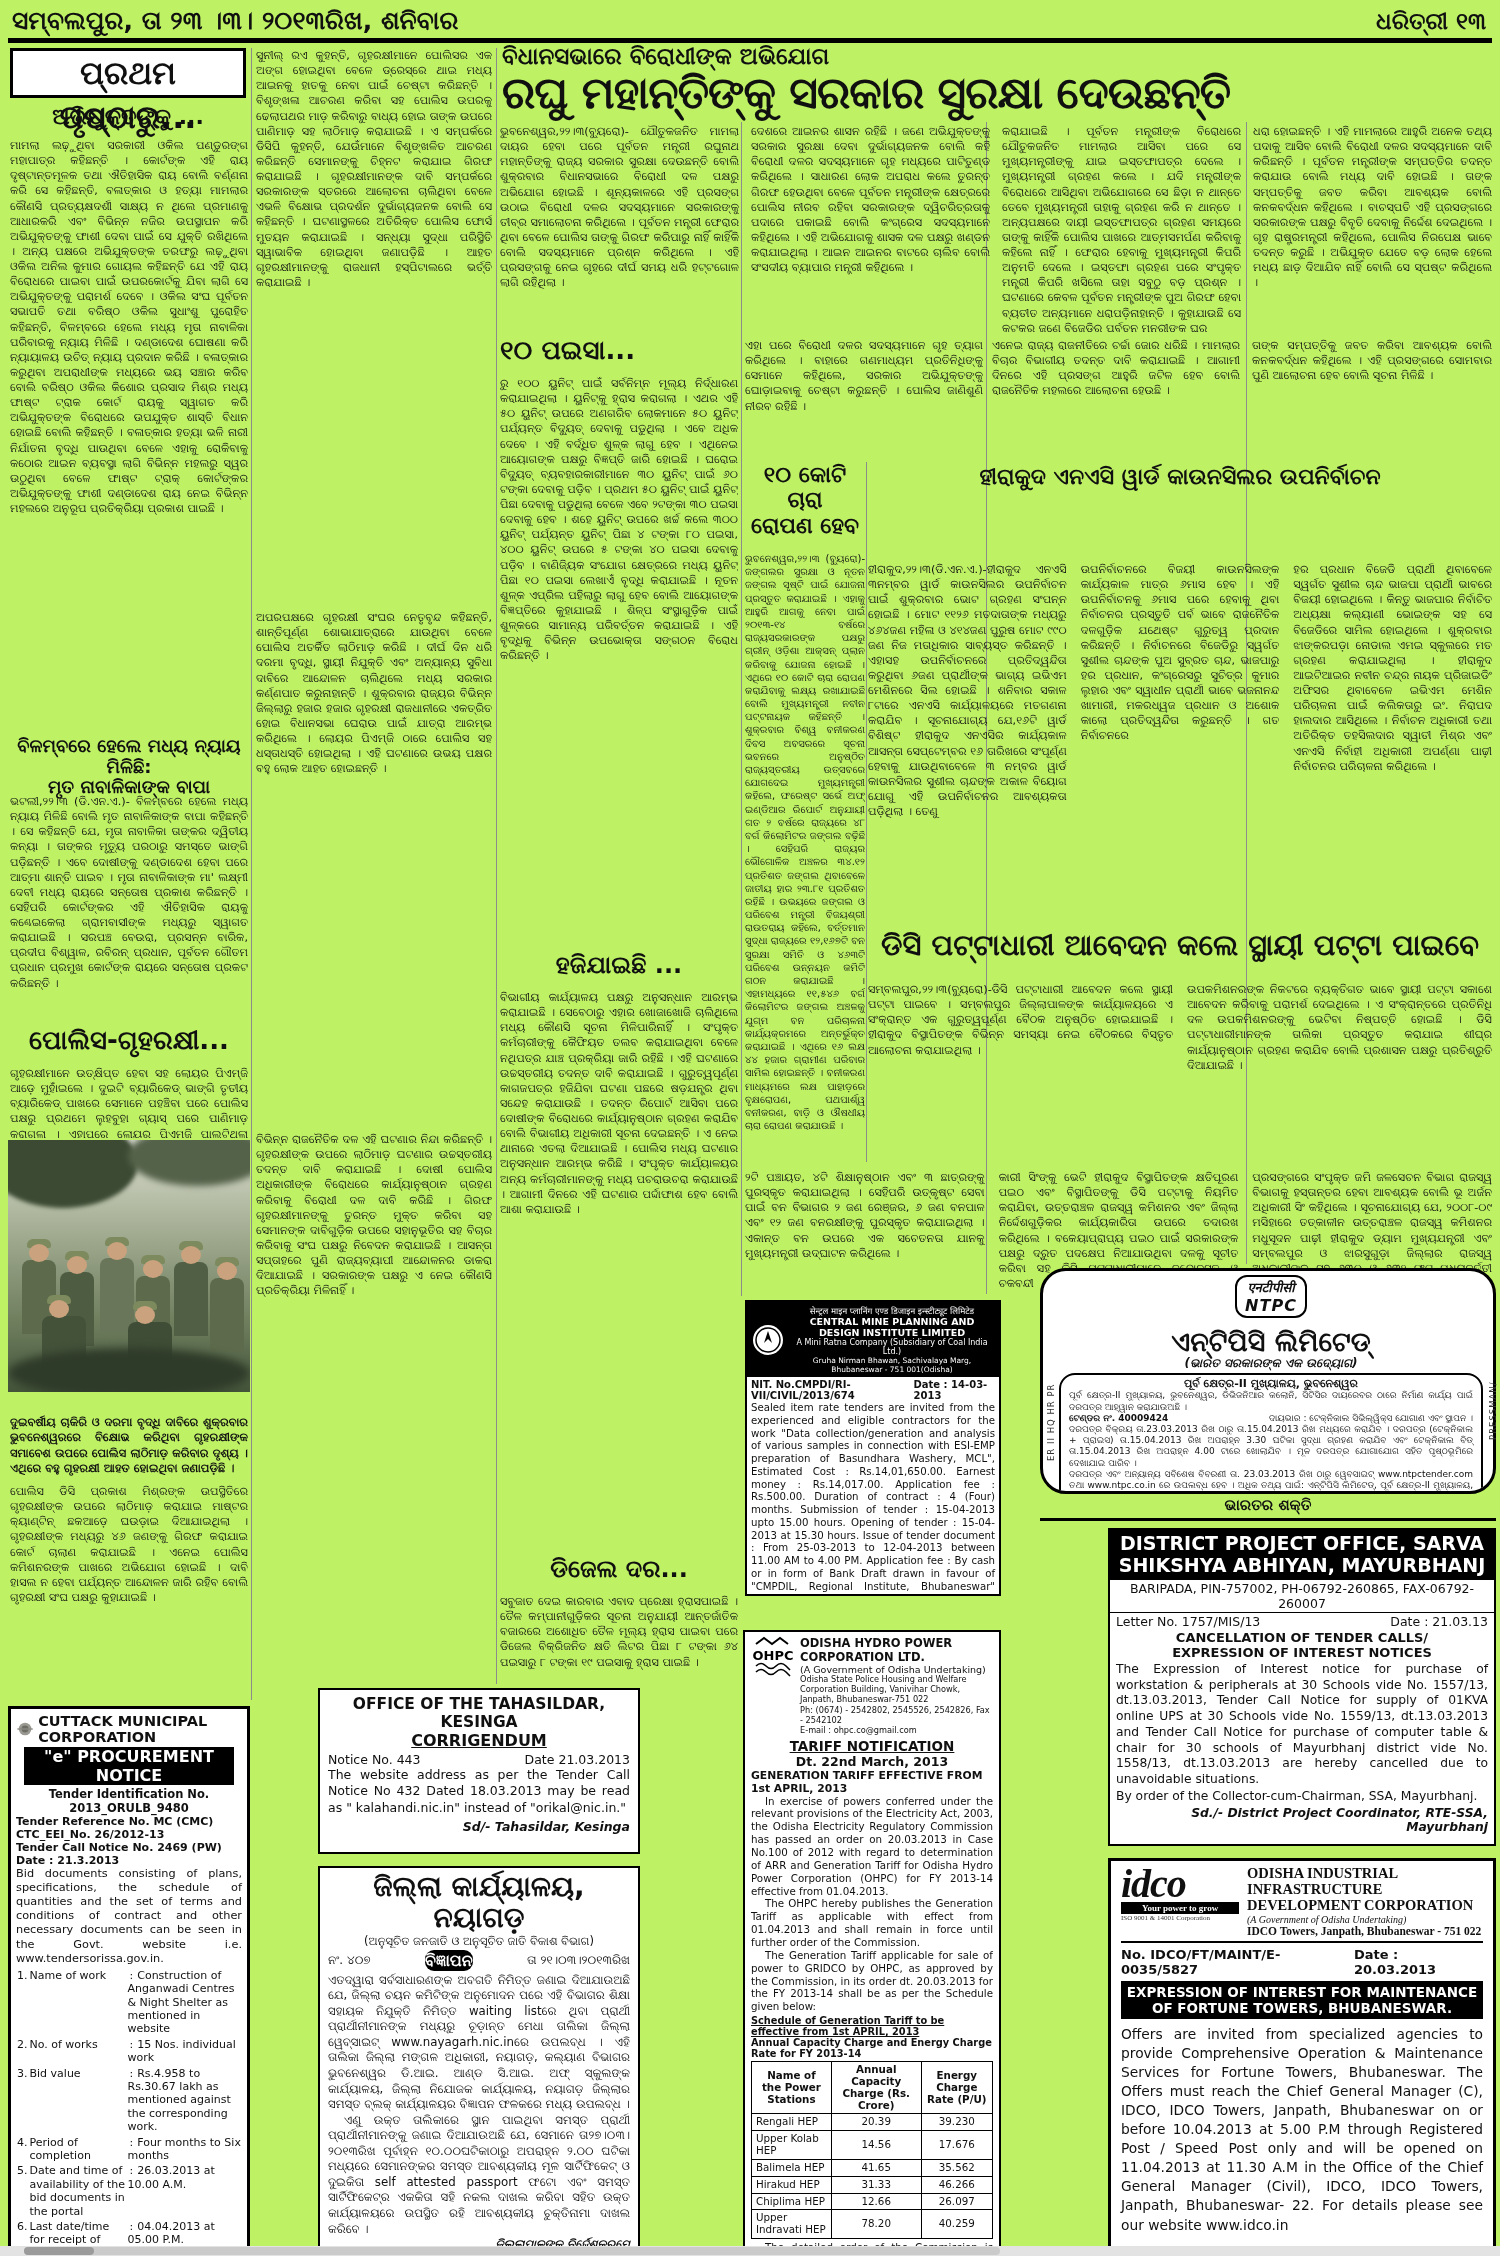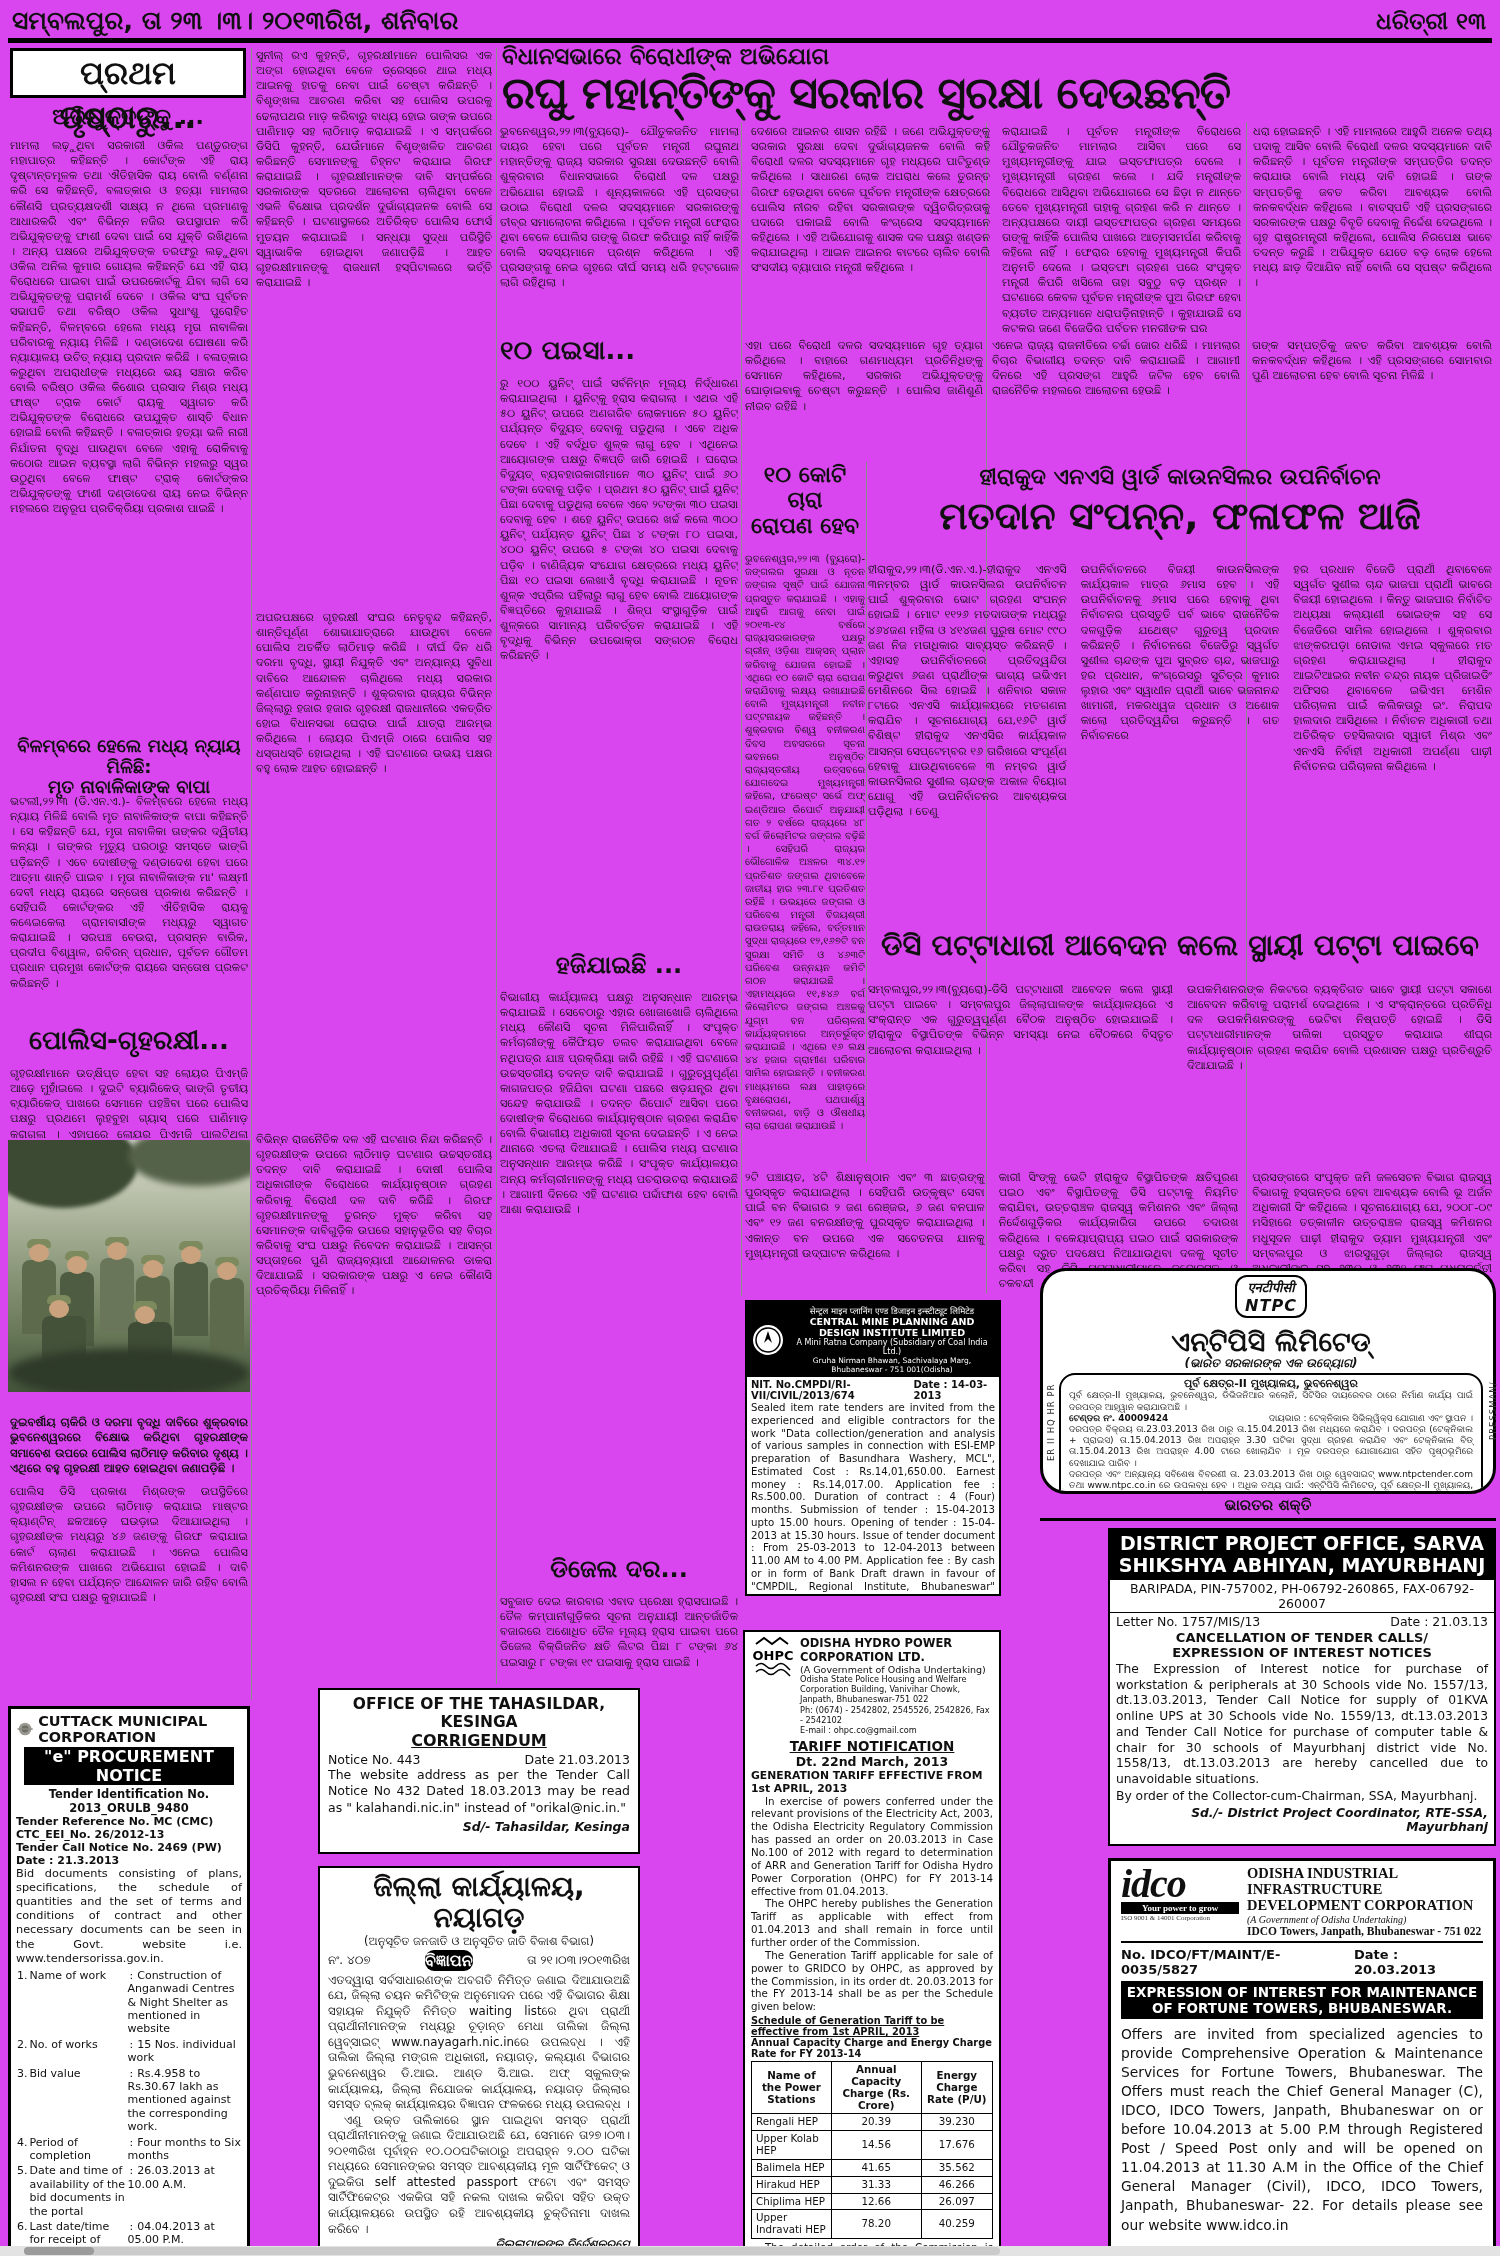--- a/index.html
+++ b/index.html
@@ -1,16 +1,16 @@
 <!DOCTYPE html>
 <html><head>
 <meta charset="utf-8">
 <style>
   html,body{margin:0;padding:0;background:#9a9a9a;}
-  .page{position:relative;width:1500px;height:2256px;margin:0 auto;background:#d946ef;
+  .page{position:relative;width:1500px;height:2256px;margin:0 auto;background:#bef264;
         font-family:"DejaVu Sans","Liberation Sans",sans-serif;color:#101010;overflow:hidden;}
   .abs{position:absolute;box-sizing:border-box;}
   .bt{font-size:11.3px;line-height:1.34;text-align:justify;overflow:hidden;}
   .bt10{font-size:10px;line-height:1.32;text-align:justify;overflow:hidden;}
   .center{text-align:center;}
   .bold{font-weight:bold;}
   .vrule{position:absolute;width:1px;background:#8c8c8c;}
   .hrule{position:absolute;background:#000;}
   .boxed{border:2px solid #000;background:#fff;box-sizing:border-box;}
   .kicker{font-weight:bold;font-size:23px;line-height:1.1;}
@@ -206,21 +206,20 @@
   <div class="abs subhead" style="left:500px;top:1556px;width:238px;font-size:24px;">ଡିଜେଲ ଦର...</div>
   <div class="abs bt" style="left:500px;top:1594px;width:238px;height:90px;">ସବୁଜାତ ଦେଇ କାରବାର ଏବାଦ ପ୍ରେକ୍ଷା ହ୍ରାସପାଇଛି । ତୈଳ କମ୍ପାନୀଗୁଡ଼ିକର ସୂଚନା ଅନୁଯାୟୀ ଆନ୍ତର୍ଜାତିକ ବଜାରରେ ଅଶୋଧିତ ତୈଳ ମୂଲ୍ୟ ହ୍ରାସ ପାଇବା ପରେ ଡିଜେଲ ବିକ୍ରିଜନିତ କ୍ଷତି ଲିଟର ପିଛା ୮ ଟଙ୍କା ୬୪ ପଇସାରୁ ୮ ଟଙ୍କା ୧୯ ପଇସାକୁ ହ୍ରାସ ପାଇଛି ।</div>
 
   <div class="abs subhead" style="left:745px;top:462px;width:120px;font-size:22px;">
     <span>୧୦ କୋଟି ଚାରା</span><br>
     <span>ରୋପଣ ହେବ</span>
   </div>
   <div class="abs bt10" style="left:745px;top:552px;width:120px;height:610px;">ଭୁବନେଶ୍ୱର,୨୨।୩ (ବ୍ୟୁରୋ)-ଜଙ୍ଗଲର ସୁରକ୍ଷା ଓ ନୂତନ ଜଙ୍ଗଲ ସୃଷ୍ଟି ପାଇଁ ଯୋଜନା ପ୍ରସ୍ତୁତ କରାଯାଇଛି । ଏହାକୁ ଆହୁରି ଆଗକୁ ନେବା ପାଇଁ ୨୦୧୩-୧୪ ବର୍ଷରେ ରାଜ୍ୟସରକାରଙ୍କ ପକ୍ଷରୁ ଗ୍ରୀନ୍ ଓଡ଼ିଶା ଆକ୍ସନ୍ ପ୍ଲାନ କରିବାକୁ ଯୋଜନା ହୋଇଛି । ଏଥିରେ ୧୦ କୋଟି ଚାରା ରୋପଣ କରାଯିବାକୁ ଲକ୍ଷ୍ୟ ରଖାଯାଇଛି ବୋଲି ମୁଖ୍ୟମନ୍ତ୍ରୀ ନବୀନ ପଟ୍ଟନାୟକ କହିଛନ୍ତି । ଶୁକ୍ରବାର ବିଶ୍ୱ ବନୀକରଣ ଦିବସ ଅବସରରେ ସୂଚନା ଭବନରେ ଅନୁଷ୍ଠିତ ରାଜ୍ୟସ୍ତରୀୟ ଉତ୍ସବରେ ଯୋଗଦେଇ ମୁଖ୍ୟମନ୍ତ୍ରୀ କହିଲେ, ଫରେଷ୍ଟ ସର୍ଭେ ଅଫ୍ ଇଣ୍ଡିଆର ରିପୋର୍ଟ ଅନୁଯାୟୀ ଗତ ୨ ବର୍ଷରେ ରାଜ୍ୟରେ ୪୮ ବର୍ଗ କିଲୋମିଟର ଜଙ୍ଗଲ ବଢ଼ିଛି । ସେହିପରି ରାଜ୍ୟର ଭୌଗୋଳିକ ଅଞ୍ଚଳର ୩୪.୧୨ ପ୍ରତିଶତ ଜଙ୍ଗଲ ଥିବାବେଳେ ଜାତୀୟ ହାର ୨୩.୮୧ ପ୍ରତିଶତ ରହିଛି । ଉଭୟରେ ଜଙ୍ଗଲ ଓ ପରିବେଶ ମନ୍ତ୍ରୀ ବିଜୟଶ୍ରୀ ରାଉତରାୟ କହିଲେ, ବର୍ତ୍ତମାନ ସୁଦ୍ଧା ରାଜ୍ୟରେ ୧୨,୧୬୭ଟି ବନ ସୁରକ୍ଷା ସମିତି ଓ ୪୬୩ଟି ପରିବେଶ ଉନ୍ନୟନ କମିଟି ଗଠନ କରାଯାଇଛି । ଏହାମଧ୍ୟରେ ୧୧,୫୪୬ ବର୍ଗ କିଲୋମିଟର ଜଙ୍ଗଲ ଅଞ୍ଚଳକୁ ଯୁଗ୍ମ ବନ ପରିଚାଳନା କାର୍ଯ୍ୟକ୍ରମରେ ଅନ୍ତର୍ଭୁକ୍ତ କରାଯାଇଛି । ଏଥିରେ ୧୬ ଲକ୍ଷ ୪୪ ହଜାର ଗ୍ରାମୀଣ ପରିବାର ସାମିଲ ହୋଇଛନ୍ତି । ବନୀକରଣ ମାଧ୍ୟମରେ ଲକ୍ଷ ପାହାଡ଼ରେ ବୃକ୍ଷରୋପଣ, ପଥପାର୍ଶ୍ୱ ବନୀକରଣ, ବାଡ଼ି ଓ ଔଷଧୀୟ ଚାରା ରୋପଣ କରାଯାଉଛି ।</div>
 
   <div class="abs subhead" style="left:868px;top:464px;width:624px;font-size:22px;">ହୀରାକୁଦ ଏନଏସି ୱାର୍ଡ କାଉନସିଲର ଉପନିର୍ବାଚନ</div>
-  <div class="abs headline-l center" style="left:868px;top:496px;width:624px;">ମତଦାନ ସଂପନ୍ନ, ଫଳାଫଳ ଆଜି</div>
   <div class="abs flexrow" style="left:868px;top:562px;width:624px;height:360px;gap:14px;">
     <div class="bt" style="flex:1;">ହୀରାକୁଦ,୨୨।୩(ଡି.ଏନ.ଏ.)-ହୀରାକୁଦ ଏନଏସି ୩ନମ୍ବର ୱାର୍ଡ କାଉନସିଲର ଉପନିର୍ବାଚନ ପାଇଁ ଶୁକ୍ରବାର ଭୋଟ ଗ୍ରହଣ ସଂପନ୍ନ ହୋଇଛି । ମୋଟ ୧୧୨୬ ମତଦାତାଙ୍କ ମଧ୍ୟରୁ ୪୬୪ଜଣ ମହିଳା ଓ ୪୧୪ଜଣ ପୁରୁଷ ମୋଟ ୯୯୦ ଜଣ ନିଜ ମତାଧିକାର ସାବ୍ୟସ୍ତ କରିଛନ୍ତି । ଏହାସହ ଉପନିର୍ବାଚନରେ ପ୍ରତିଦ୍ୱନ୍ଦିତା କରୁଥିବା ୬ଜଣ ପ୍ରାର୍ଥୀଙ୍କ ଭାଗ୍ୟ ଇଭିଏମ ମେଶିନରେ ସିଲ ହୋଇଛି । ଶନିବାର ସକାଳ ୮ଟାରେ ଏନଏସି କାର୍ଯ୍ୟାଳୟରେ ମତଗଣନା କରାଯିବ । ସୂଚନାଯୋଗ୍ୟ ଯେ,୧୬ଟି ୱାର୍ଡ ବିଶିଷ୍ଟ ହୀରାକୁଦ ଏନଏସିର କାର୍ଯ୍ୟକାଳ ଆସନ୍ତା ସେପ୍ଟେମ୍ବର ୧୬ ତାରିଖରେ ସଂପୂର୍ଣ୍ଣ ହେବାକୁ ଯାଉଥିବାବେଳେ ୩ ନମ୍ବର ୱାର୍ଡ କାଉନସିଲର ସୁଶୀଲ ଚାନ୍ଦଙ୍କ ଅକାଳ ବିୟୋଗ ଯୋଗୁ ଏହି ଉପନିର୍ବାଚନର ଆବଶ୍ୟକତା ପଡ଼ିଥିଲା । ତେଣୁ</div>
     <div class="bt" style="flex:1;">ଉପନିର୍ବାଚନରେ ବିଜୟୀ କାଉନସିଲଙ୍କ କାର୍ଯ୍ୟକାଳ ମାତ୍ର ୬ମାସ ହେବ । ଏହି ଉପନିର୍ବାଚନକୁ ୬ମାସ ପରେ ହେବାକୁ ଥିବା ନିର୍ବାଚନର ପ୍ରସ୍ତୁତି ପର୍ବ ଭାବେ ରାଜନୈତିକ ଦଳଗୁଡ଼ିକ ଯଥେଷ୍ଟ ଗୁରୁତ୍ୱ ପ୍ରଦାନ କରିଛନ୍ତି । ନିର୍ବାଚନରେ ବିଜେଡିରୁ ସ୍ୱର୍ଗତ ସୁଶୀଲ ଚାନ୍ଦଙ୍କ ପୁଅ ସୁବ୍ରତ ଚାନ୍ଦ, ଭାଜପାରୁ ହର ପ୍ରଧାନ, କଂଗ୍ରେସରୁ ସୁଚିତ୍ର କୁମାର ଲୁହାର ଏବଂ ସ୍ୱାଧୀନ ପ୍ରାର୍ଥୀ ଭାବେ ଭଜନାନନ୍ଦ ଖାମାରୀ, ମକରଧ୍ୱଜ ପ୍ରଧାନ ଓ ଅଶୋକ କାଲୋ ପ୍ରତିଦ୍ୱନ୍ଦିତା କରୁଛନ୍ତି । ଗତ ନିର୍ବାଚନରେ</div>
     <div class="bt" style="flex:1;">ହର ପ୍ରଧାନ ବିଜେଡି ପ୍ରାର୍ଥୀ ଥିବାବେଳେ ସ୍ୱର୍ଗତ ସୁଶୀଲ ଚାନ୍ଦ ଭାଜପା ପ୍ରାର୍ଥୀ ଭାବରେ ବିଜୟୀ ହୋଇଥିଲେ । କିନ୍ତୁ ଭାଜପାର ନିର୍ବାଚିତ ଅଧ୍ୟକ୍ଷା କଲ୍ୟାଣୀ ଭୋଇଙ୍କ ସହ ସେ ବିଜେଡିରେ ସାମିଲ ହୋଇଥିଲେ । ଶୁକ୍ରବାର ଝାଙ୍କରପଡ଼ା ନୋଡାଲ ଏମଇ ସ୍କୁଲରେ ମତ ଗ୍ରହଣ କରାଯାଇଥିଲା । ହୀରାକୁଦ ଆଇଟିଆଇର ନବୀନ ଚନ୍ଦ୍ର ନାୟକ ପ୍ରିଜାଇଡିଂ ଅଫିସର ଥିବାବେଳେ ଇଭିଏମ ମେଶିନ ପରିଚାଳନା ପାଇଁ କଲିକତାରୁ ଇଂ. ନିରାପଦ ହାଲଦାର ଆସିଥିଲେ । ନିର୍ବାଚନ ଅଧିକାରୀ ତଥା ଅତିରିକ୍ତ ତହସିଲଦାର ସ୍ୱାତୀ ମିଶ୍ର ଏବଂ ଏନଏସି ନିର୍ବାହୀ ଅଧିକାରୀ ଅପର୍ଣ୍ଣା ପାଢ଼ୀ ନିର୍ବାଚନର ପରିଚାଳନା କରିଥିଲେ ।</div>
   </div>
 
   <div class="abs headline-m" style="left:868px;top:930px;width:624px;">ଡିସି ପଟ୍ଟାଧାରୀ ଆବେଦନ କଲେ ସ୍ଥାୟୀ ପଟ୍ଟା ପାଇବେ</div>
   <div class="abs flexrow" style="left:868px;top:982px;width:624px;height:180px;gap:14px;">
     <div class="bt" style="flex:1;">ସମ୍ବଲପୁର,୨୨।୩(ବ୍ୟୁରୋ)-ଡିସି ପଟ୍ଟାଧାରୀ ଆବେଦନ କଲେ ସ୍ଥାୟୀ ପଟ୍ଟା ପାଇବେ । ସମ୍ବଲପୁର ଜିଲ୍ଲାପାଳଙ୍କ କାର୍ଯ୍ୟାଳୟରେ ଏ ସଂକ୍ରାନ୍ତ ଏକ ଗୁରୁତ୍ୱପୂର୍ଣ୍ଣ ବୈଠକ ଅନୁଷ୍ଠିତ ହୋଇଯାଇଛି । ହୀରାକୁଦ ବିସ୍ଥାପିତଙ୍କ ବିଭିନ୍ନ ସମସ୍ୟା ନେଇ ବୈଠକରେ ବିସ୍ତୃତ ଆଲୋଚନା କରାଯାଇଥିଲା ।</div>
     <div class="bt" style="flex:1;">ଉପକମିଶନରଙ୍କ ନିକଟରେ ବ୍ୟକ୍ତିଗତ ଭାବେ ସ୍ଥାୟୀ ପଟ୍ଟା ସକାଶେ ଆବେଦନ କରିବାକୁ ପରାମର୍ଶ ଦେଇଥିଲେ । ଏ ସଂକ୍ରାନ୍ତରେ ପ୍ରତିନିଧି ଦଳ ଉପକମିଶନରଙ୍କୁ ଭେଟିବା ନିଷ୍ପତ୍ତି ହୋଇଛି । ଡିସି ପଟ୍ଟାଧାରୀମାନଙ୍କ ତାଲିକା ପ୍ରସ୍ତୁତ କରାଯାଇ ଶୀଘ୍ର କାର୍ଯ୍ୟାନୁଷ୍ଠାନ ଗ୍ରହଣ କରାଯିବ ବୋଲି ପ୍ରଶାସନ ପକ୍ଷରୁ ପ୍ରତିଶ୍ରୁତି ଦିଆଯାଇଛି ।</div>

